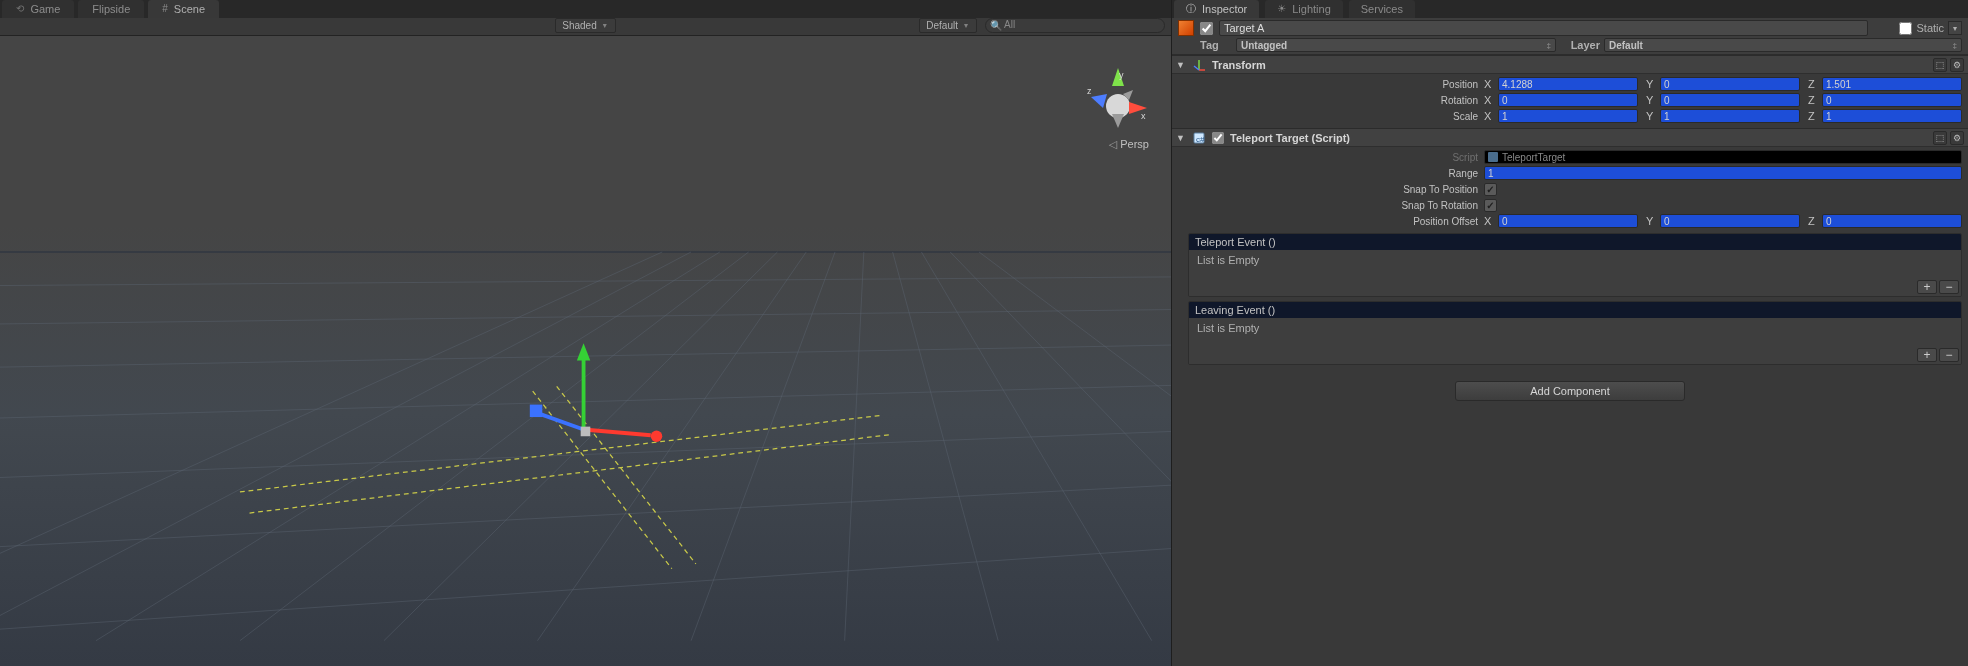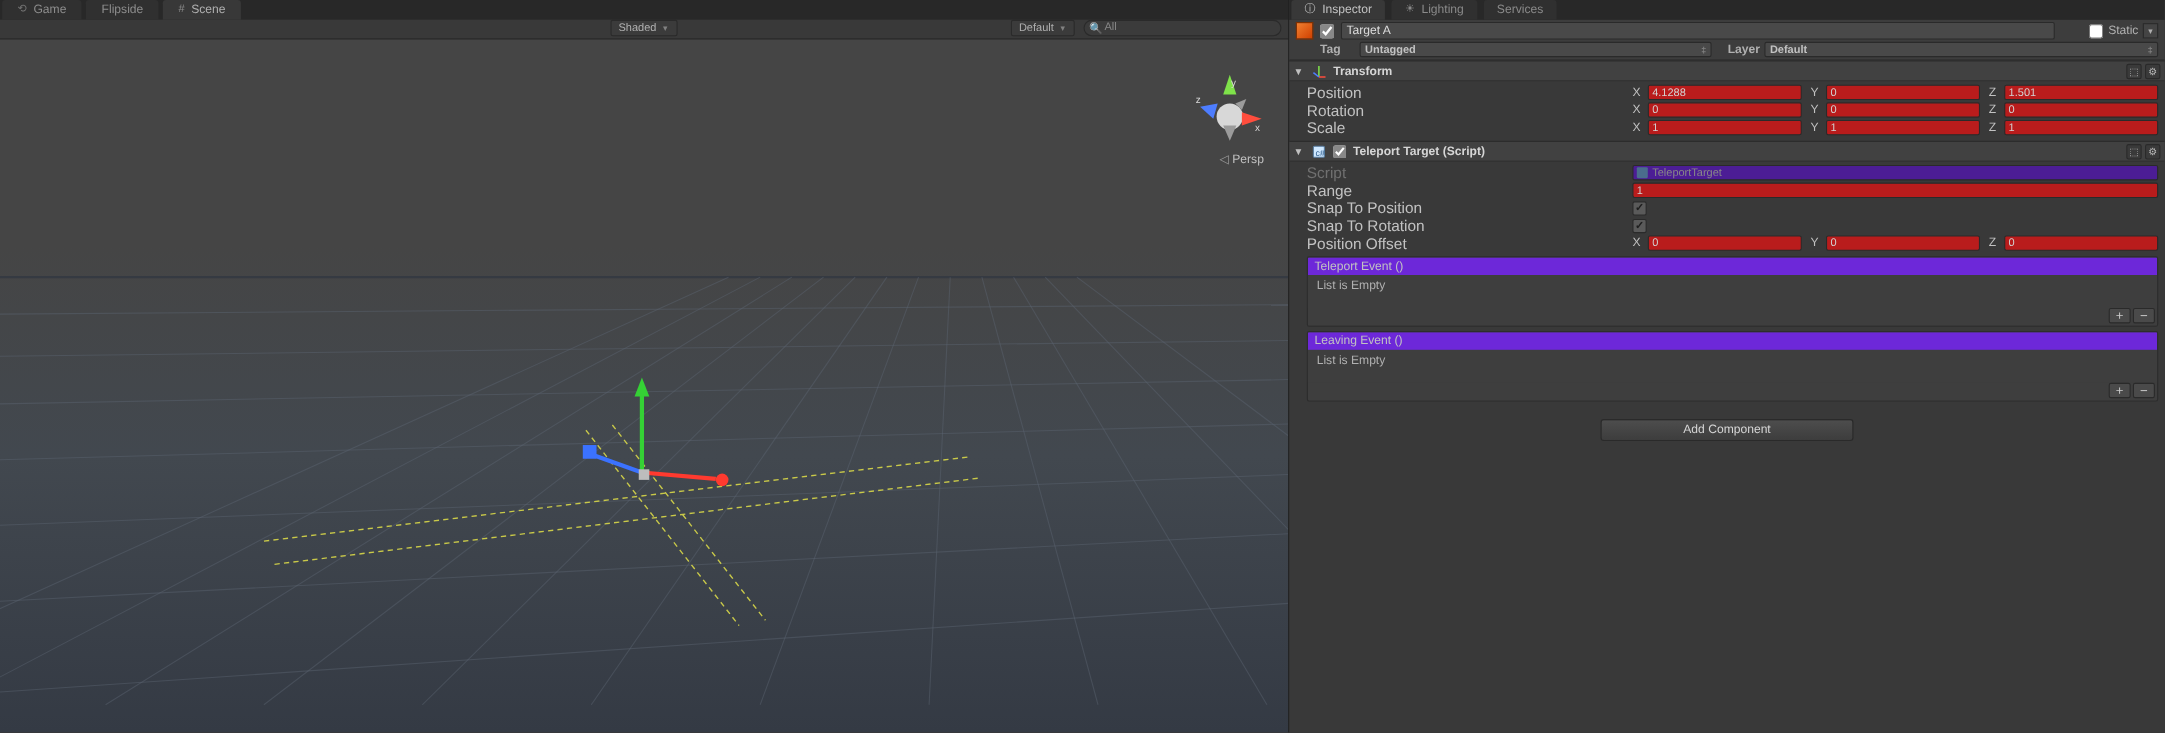--- a/index.html
+++ b/index.html
@@ -88,47 +88,47 @@
     height:18px; background:#414141; display:flex; align-items:center; padding:0 4px; gap:6px;
     border-bottom:1px solid #2e2e2e;
   }
   .fold { font-size:9px; color:#c0c0c0; width:10px; display:inline-block;}
   .comp-icon { width:14px; height:14px; display:flex; align-items:center; justify-content:center;}
   .comp-title { font-weight:bold; color:#d6d6d6; font-size:11px; flex:1;}
   .comp-rbtns { display:flex; gap:3px; align-items:center;}
   .comp-rbtn { width:14px; height:14px; background:#3a3a3a; border:1px solid #2a2a2a; border-radius:2px; font-size:9px; color:#bbb; display:flex; align-items:center; justify-content:center;}
   .comp-body { padding:2px 6px 4px 16px; }
   .prop-row { display:flex; align-items:center; height:16px; gap:6px;}
-  .prop-label { width:290px; color:#c2c2c2; font-size:14px;}
+  .prop-label { width:290px; color:#c2c2c2; font-size:10px;text-align:right;}
   .prop-label.disabled { color:#707070;}
   .xyz { flex:1; display:flex; gap:8px;}
   .xyz-field { flex:1; display:flex; align-items:center; gap:4px;}
   .xyz-label { color:#c2c2c2; font-size:11px; width:10px;}
   .num-input {
-    flex:1; height:14px; background:#b91c1c; border:1px solid #2a2a2a; border-radius:2px;
+    flex:1; height:14px; background:#1d4ed8; border:1px solid #2a2a2a; border-radius:2px;
     color:#d2d2d2; font-size:10px; padding:0 3px;
   }
   .num-input.single { width: calc(100% - 0px);}
   .obj-field {
-    flex:1; height:14px; background:#4c1d95; border:1px solid #2a2a2a; border-radius:2px;
+    flex:1; height:14px; background:#000000; border:1px solid #2a2a2a; border-radius:2px;
     color:#888; font-size:10px; padding:0 3px; display:flex; align-items:center; gap:4px;
   }
   .obj-icon { width:10px; height:10px; background:#4a6d8d; border-radius:1px; }
   .checkbox {
     width:13px; height:13px; background:#5a5a5a; border:1px solid #2a2a2a; border-radius:2px;
     display:flex; align-items:center; justify-content:center; font-size:10px; color:#222;
   }
   .checkbox.checked::after { content:"✓"; color:#1e1e1e; font-weight:bold;}
   
   .event-block {
     margin:4px 0 2px 0; background:#3e3e3e; border:1px solid #2d2d2d; border-radius:2px;
     overflow:hidden;
   }
   .event-head {
-    height:16px; background:#6d28d9; color:#c2c2c2; font-size:11px; padding:0 6px; display:flex; align-items:center;
+    height:16px; background:#0f172a; color:#c2c2c2; font-size:11px; padding:0 6px; display:flex; align-items:center;
   }
   .event-body {
     height:30px; padding:4px 8px; color:#b0b0b0; font-size:11px;
   }
   .event-foot {
     height:16px; display:flex; justify-content:flex-end; align-items:center; gap:2px;
     background:#3e3e3e; padding:0 2px 2px 0;
   }
   .sq-btn {
     width:20px; height:14px; background:#4a4a4a; border:1px solid #2a2a2a; border-radius:2px;

